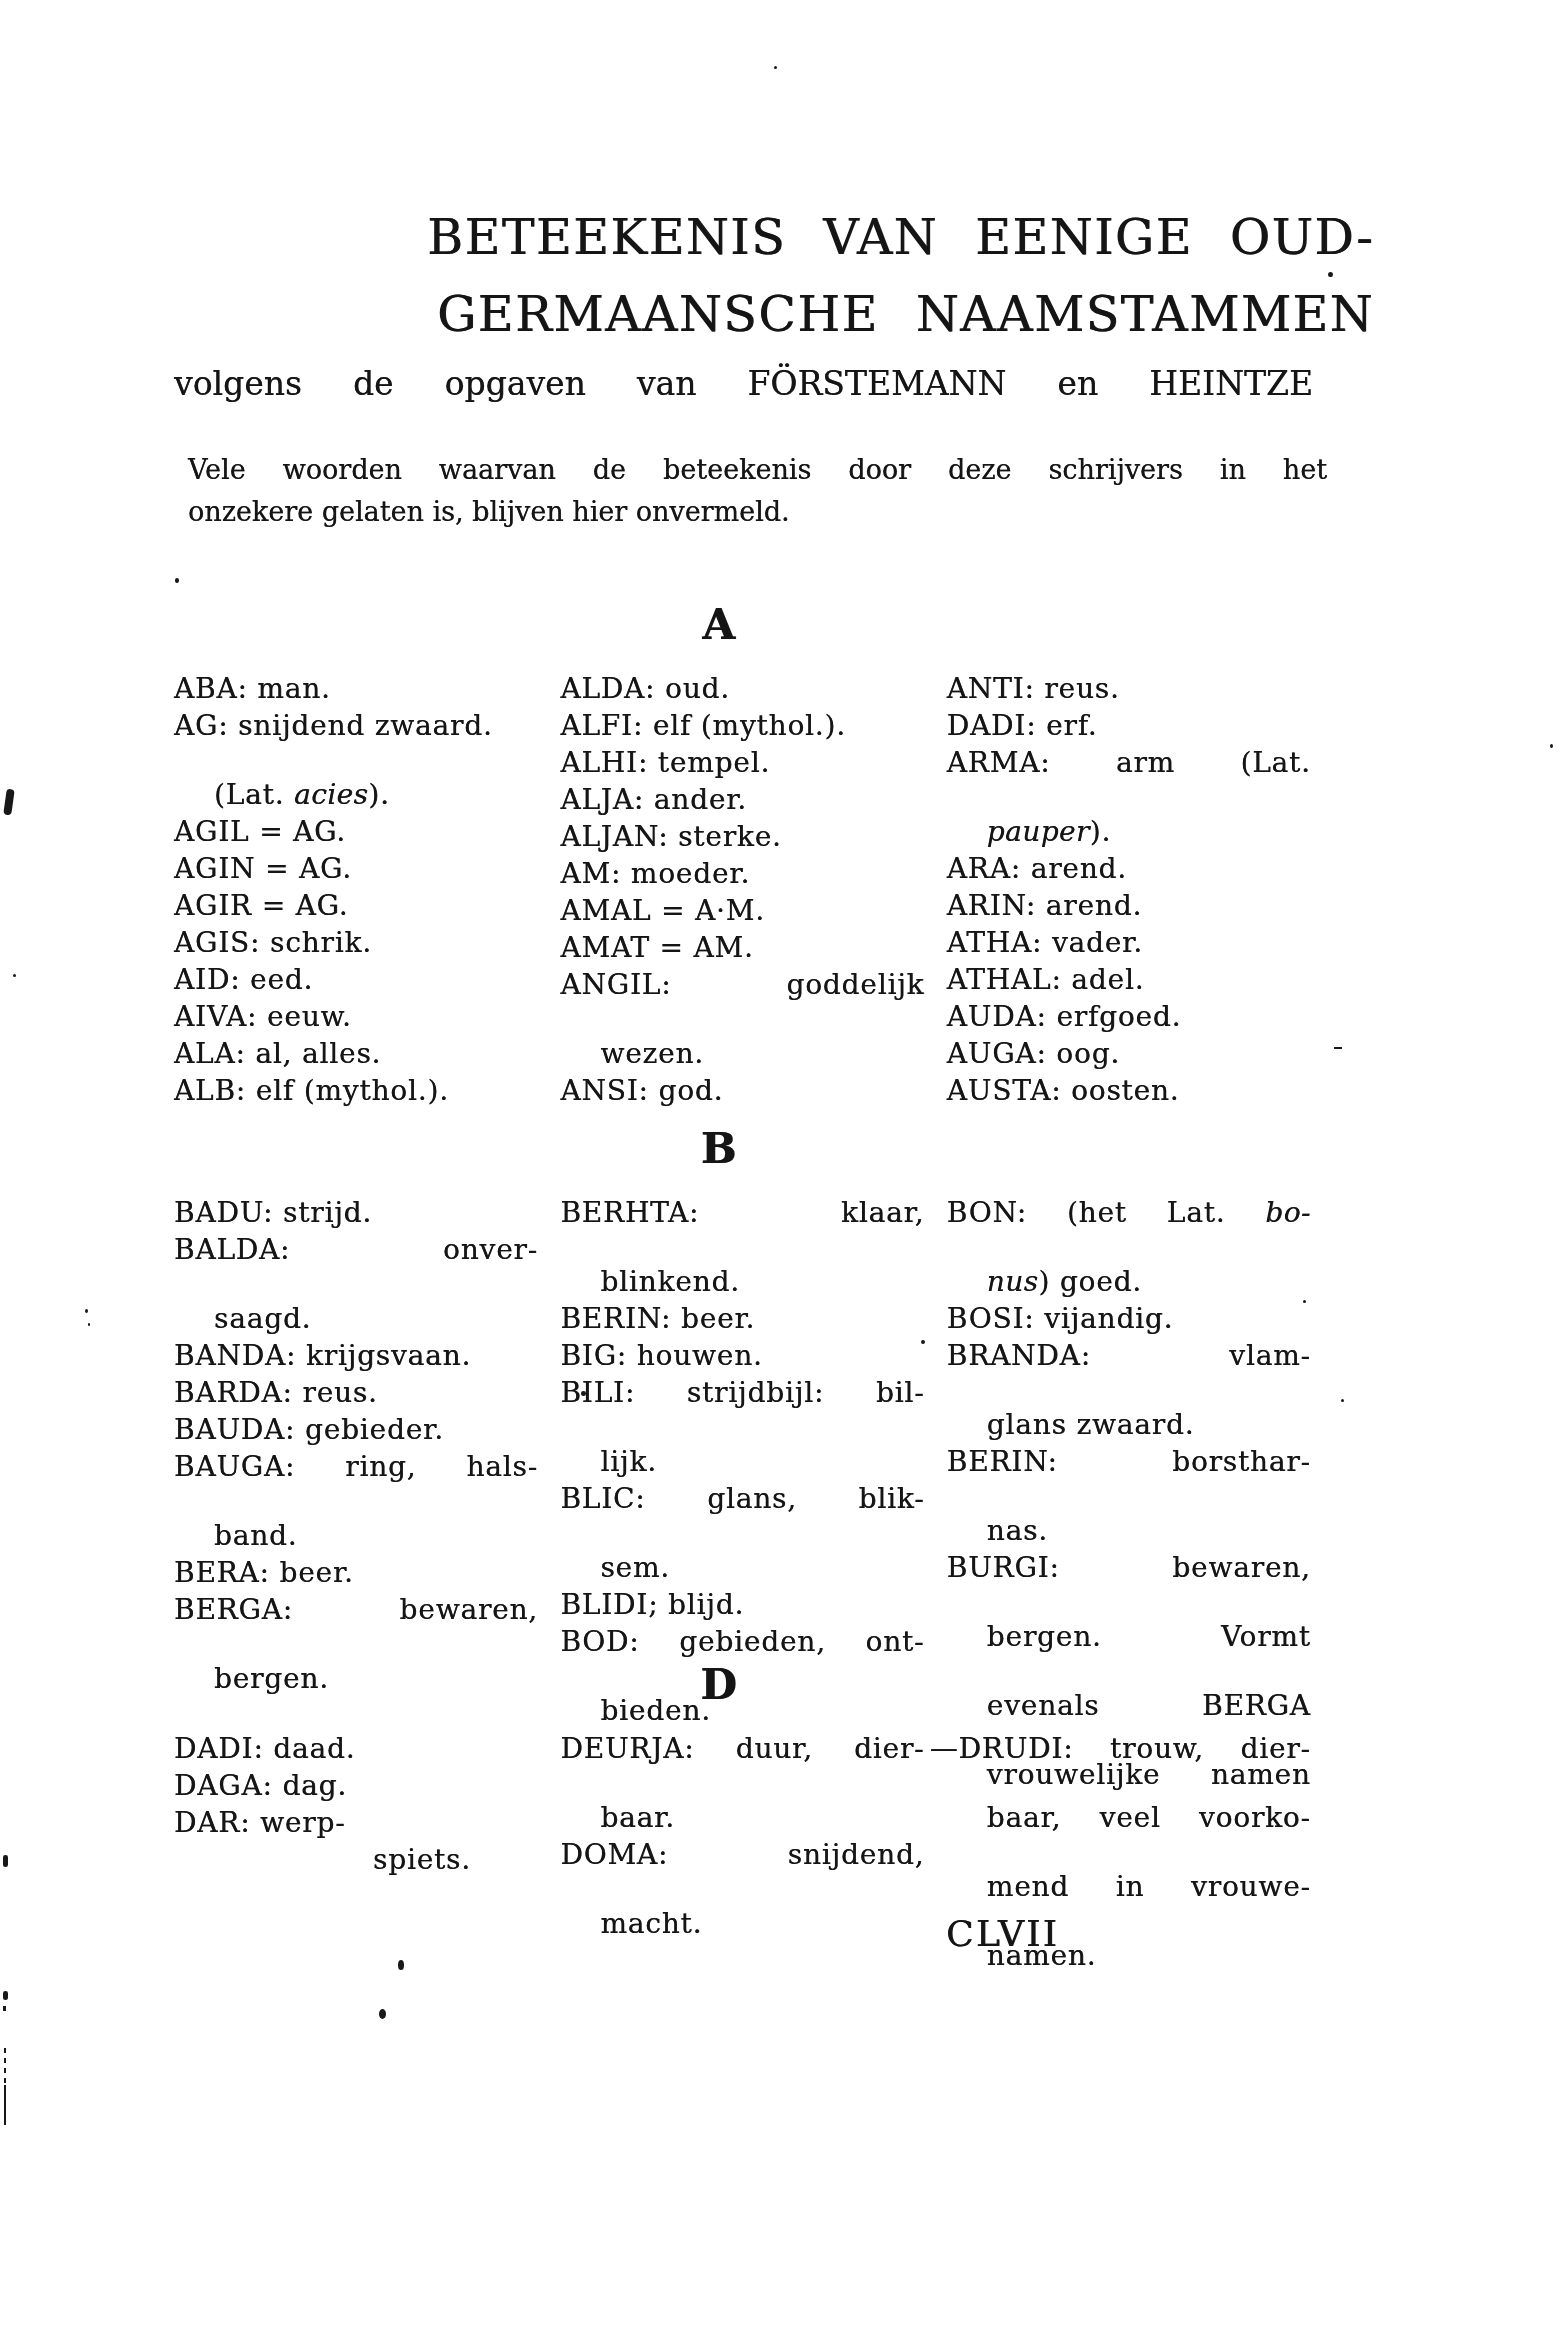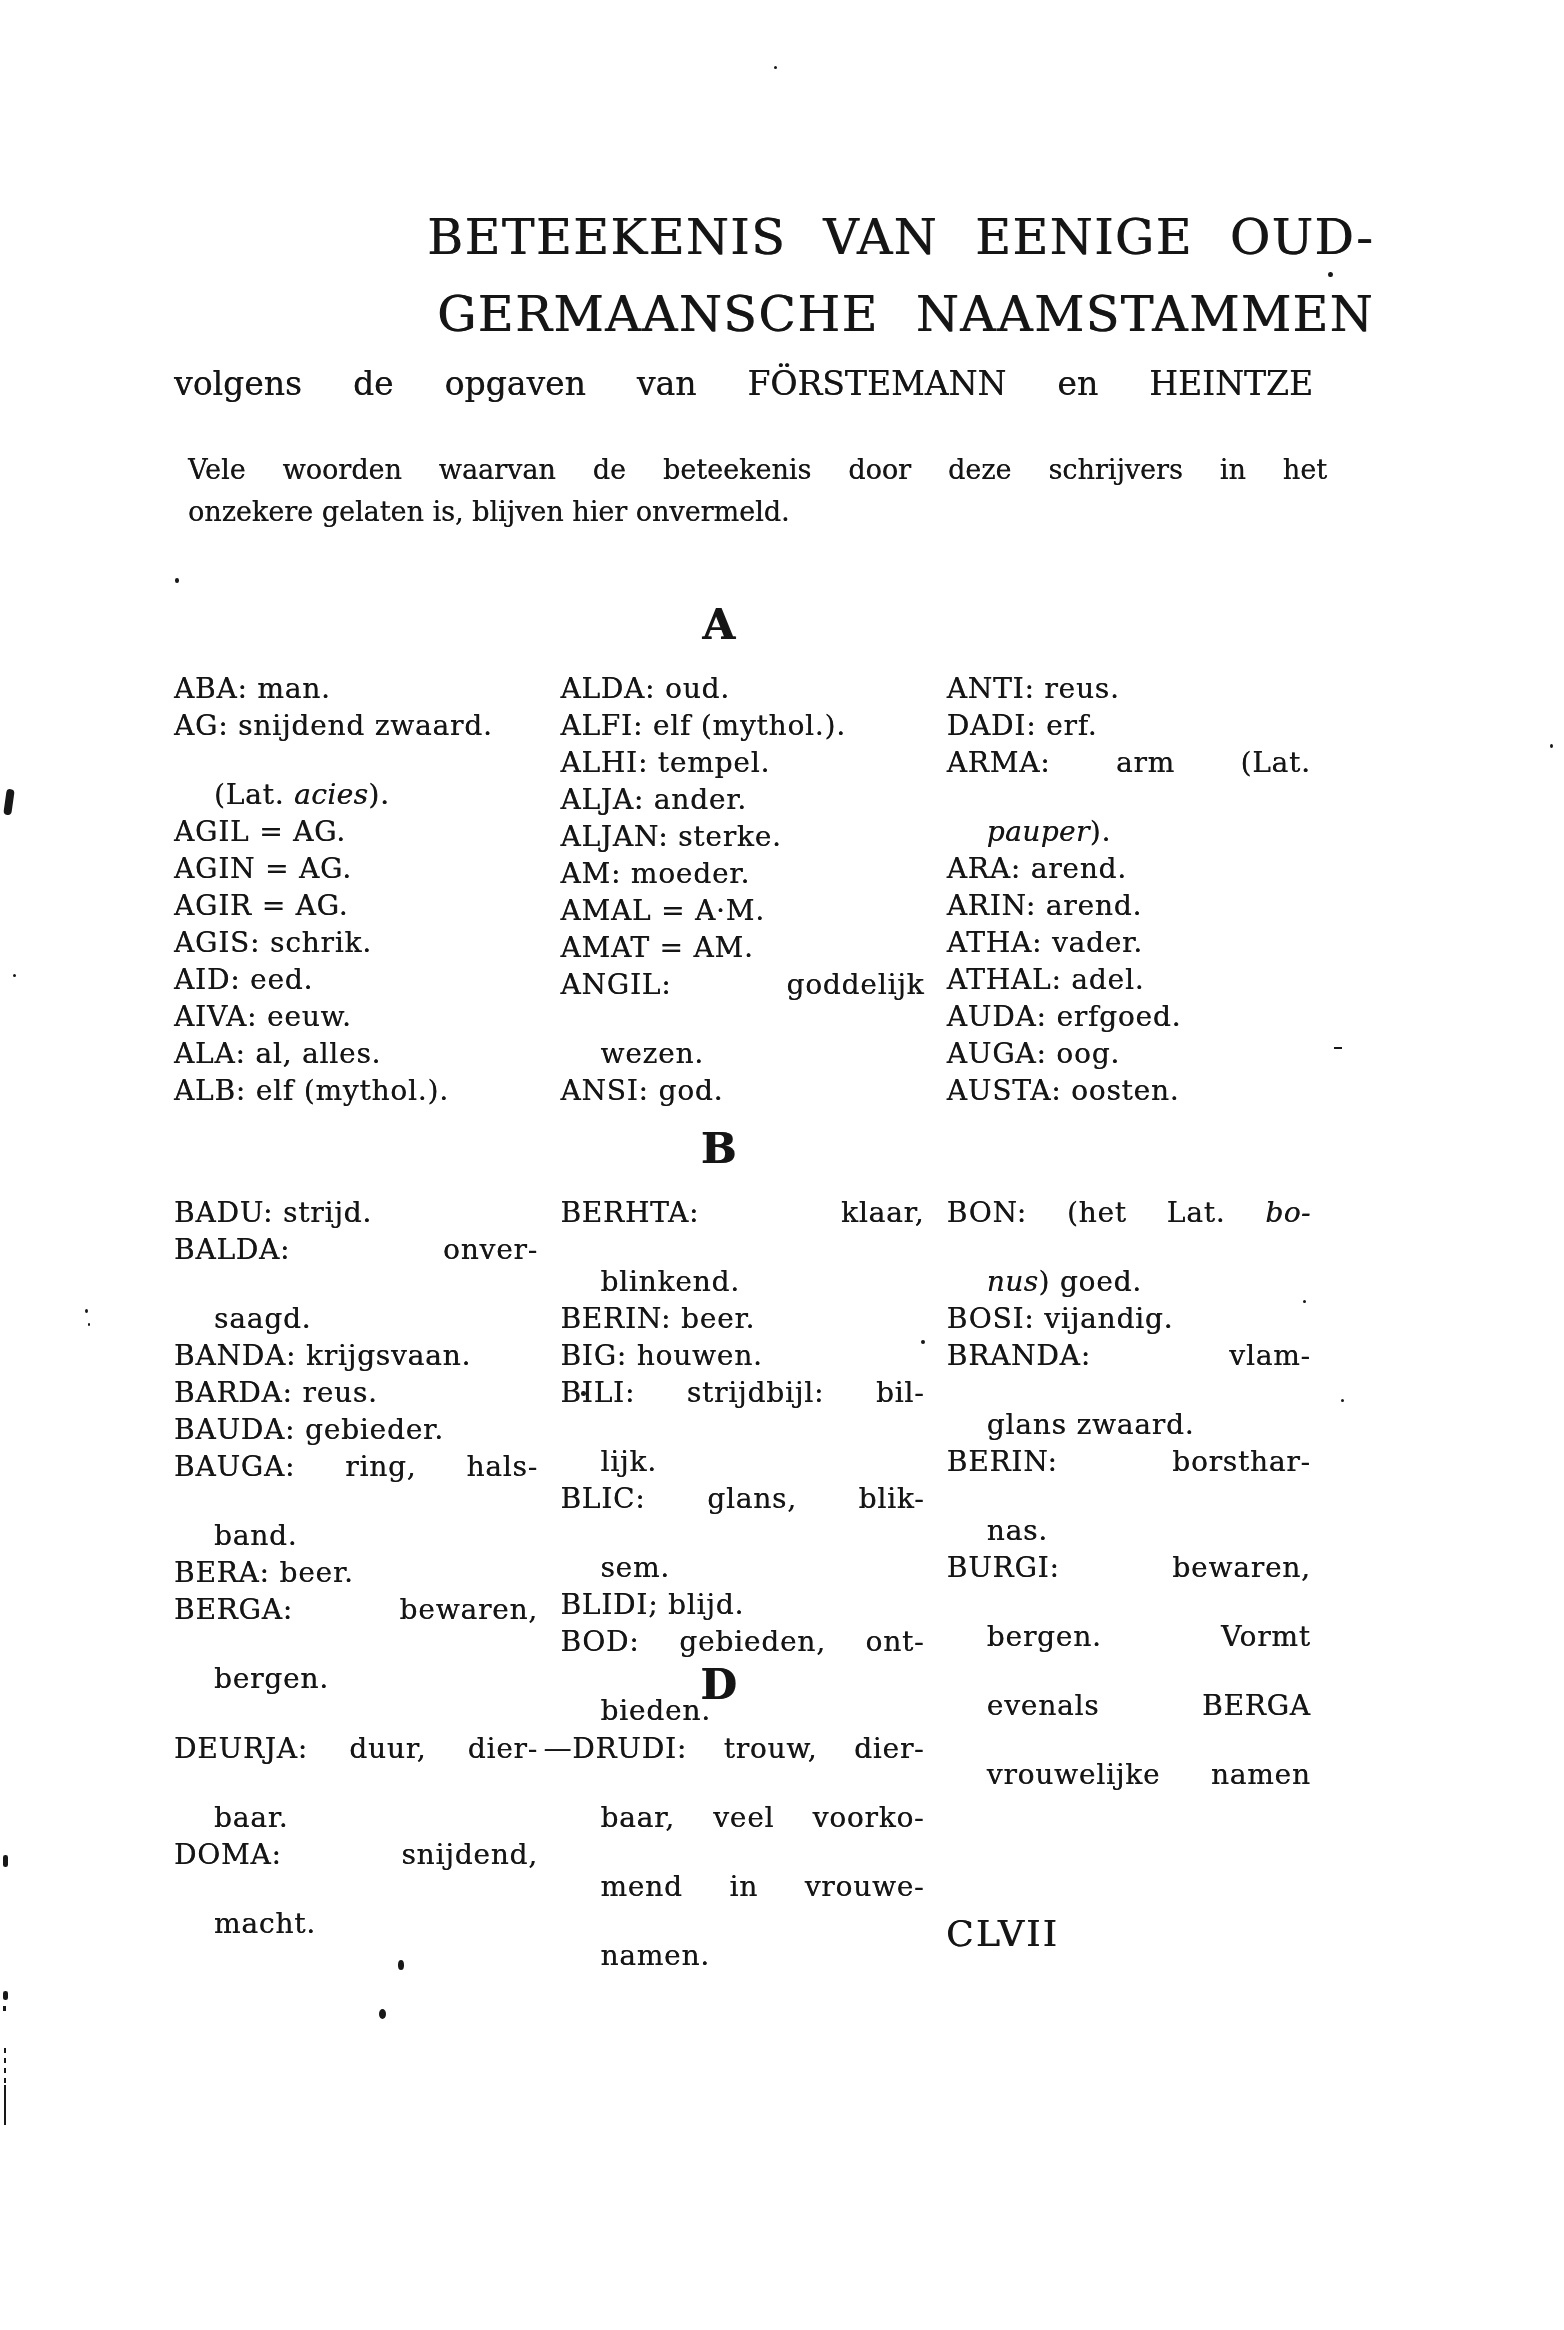--- a/index.html
+++ b/index.html
@@ -176,20 +176,26 @@
           <div class="ln ind just">evenals BERGA</div>
           <div class="ln ind just">vrouwelijke namen</div>
         </div>
     </div>
   </div>
 
   <div class="section sec-d">
     <div class="sec-head">D</div>
     <div class="cols">
       <div>
+          <div class="ln">DADI: daad.</div>
+          <div class="ln">DAGA: dag.</div>
+          <div class="ln">DAR: werp-</div>
+          <div class="ln ind2">spiets.</div>
+        </div>
+      <div>
           <div class="ln just">DEURJA: duur, dier-</div>
           <div class="ln ind">baar.</div>
           <div class="ln just">DOMA: snijdend,</div>
           <div class="ln ind">macht.</div>
         </div>
       <div>
           <div class="ln just neg">—DRUDI: trouw, dier-</div>
           <div class="ln ind just">baar, veel voorko-</div>
           <div class="ln ind just">mend in vrouwe-</div>
           <div class="ln ind">namen.</div>

